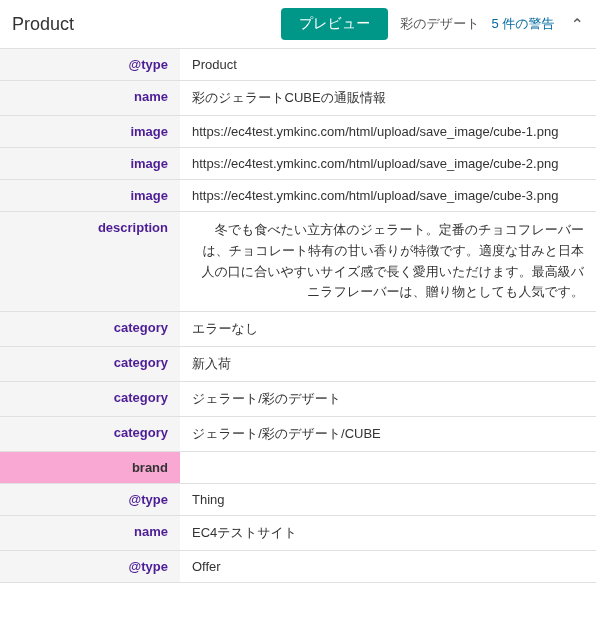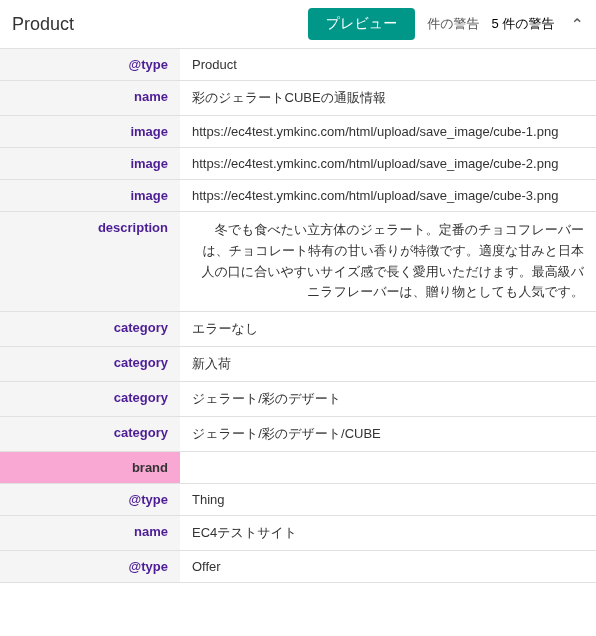--- a/index.html
+++ b/index.html
@@ -37,21 +37,21 @@
       cursor: pointer;
       font-weight: 500;
     }
 
     .status-no-error {
       color: #555;
       font-size: 13px;
     }
 
     .status-warning {
-      color: #000000;
+      color: #0369a1;
       font-size: 13px;
       font-weight: 500;
     }
 
     .chevron-up {
       color: #555;
       font-size: 16px;
       cursor: pointer;
       margin-left: 4px;
     }
@@ -99,21 +99,21 @@
       line-height: 1.6;
       text-align: right;
     }
   </style>
 </head>
 <body>
 
 <div class="header">
   <span class="header-title">Product</span>
   <button class="btn-preview">プレビュー</button>
-  <span class="status-no-error">件の警告</span>
+  <span class="status-no-error">彩のデザート</span>
   <span class="status-warning">5 件の警告</span>
   <span class="chevron-up">⌃</span>
 </div>
 
 <table>
   <tbody id="table-body">
   <tr>
         <td>@type</td>
         <td>Product</td>
       </tr>

